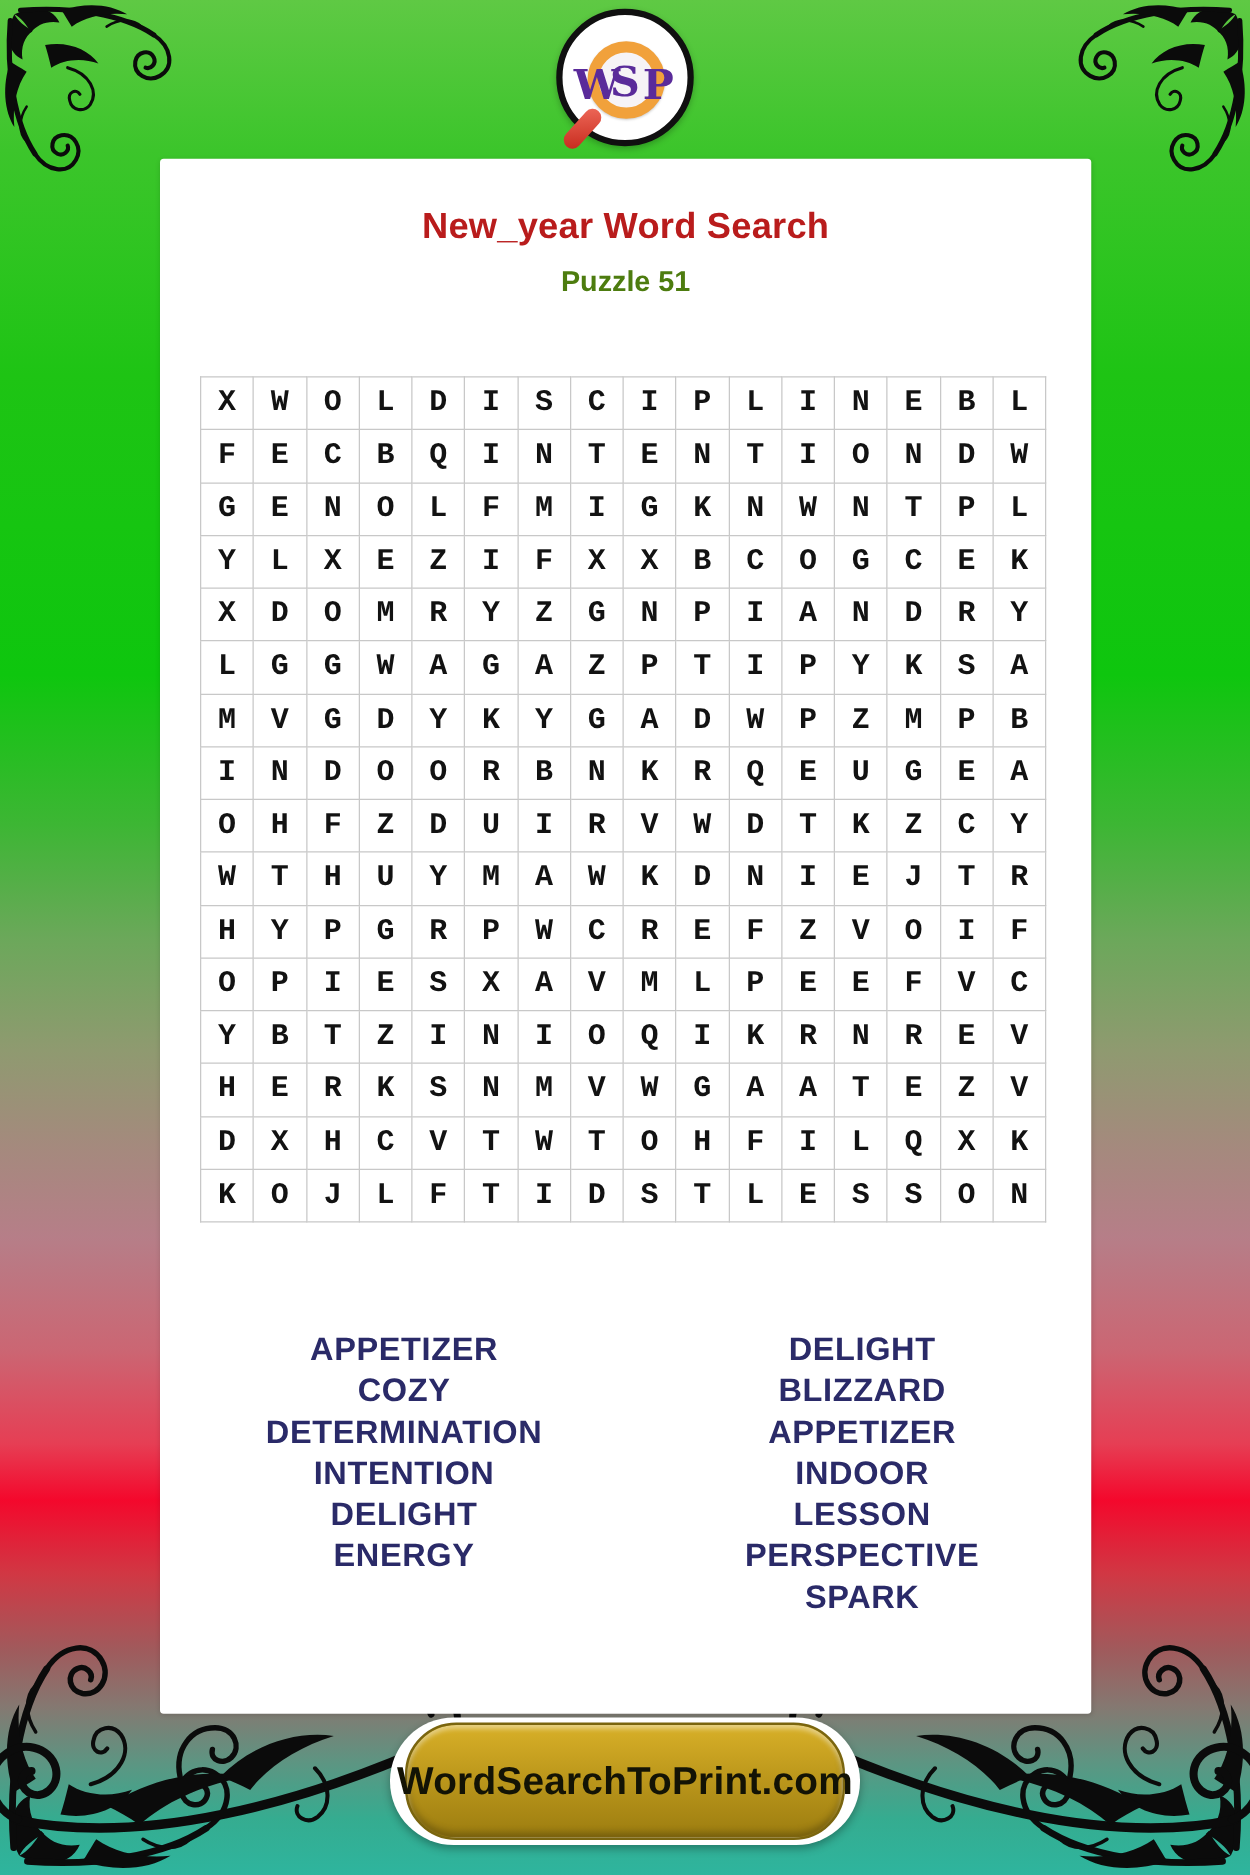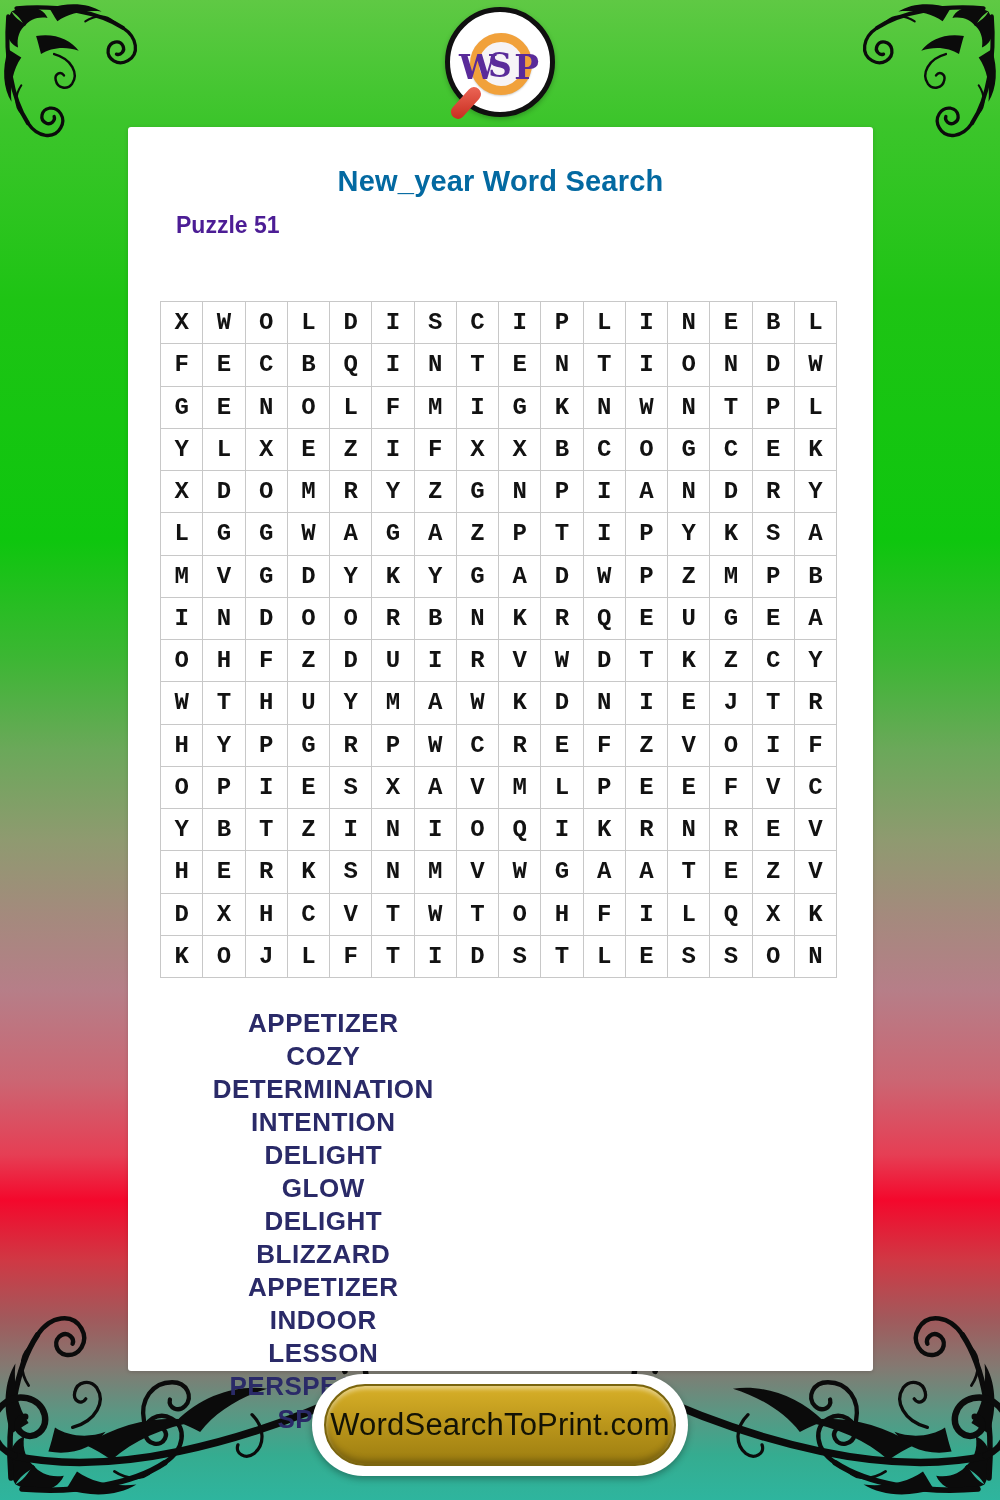--- a/index.html
+++ b/index.html
@@ -19,45 +19,45 @@
   .ornaments { position:absolute; left:0; top:0; z-index:1; }
 
   
   .card {
     position:absolute; left:128px; top:127px; width:745px; height:1244px;
     background:#ffffff; border-radius:3px; z-index:2;
     box-shadow:0 1px 4px rgba(0,0,0,0.15);
   }
   .title {
     margin-top:38px; text-align:center;
-    font-size:29px; font-weight:bold; color:#0369a1; letter-spacing:0.2px;
+    font-size:29px; font-weight:bold; color:#b91c1c; letter-spacing:0.2px;
   }
   .subtitle {
-    margin-top:14px; 
-    font-size:23px; font-weight:bold; color:#4c1d95;padding-left:48px;
+    margin-top:14px; text-align:center;
+    font-size:23px; font-weight:bold; color:#4d7c0f;
   }
 
   
   table.grid {
     position:absolute; left:32px; top:174px;
     border-collapse:collapse; table-layout:fixed;
   }
   table.grid td {
     width:42.25px; height:42.25px;
     border:1px solid #c8c8c8;
     text-align:center; vertical-align:middle;
     font-family:"Liberation Mono", monospace;
     font-weight:bold; font-size:24px; color:#121212;
     background:#ffffff;
   }
 
   
   .words {
-    position:absolute; left:0; top:880px; width:100%;
-    display:flex; flex-direction:column;padding-left:12px;
+    position:absolute; left:0; top:936px; width:100%;
+    display:flex; flex-direction:row;padding-left:12px;
   }
   .word-col { width:50%; text-align:center; }
   .word {
     font-size:26px; font-weight:bold; color:#2a2a68;
     line-height:33px; letter-spacing:0.5px;
   }
 
   
   .logo {
     position:absolute; left:445px; top:7px; width:110px; height:110px;
@@ -84,25 +84,25 @@
   }
 
   
   .footer-pill {
     position:absolute; left:312px; top:1374px; width:376px; height:102px;
     background:#ffffff; border-radius:51px; z-index:3;
     box-shadow:0 3px 7px rgba(0,0,0,0.3);
     display:flex; align-items:center; justify-content:center;
   }
   .footer-btn {
-    width:352px; height:82px; border-radius:41px; border:2px solid #7a650f;
+    width:352px; height:94px; border-radius:41px; border:2px solid #7a650f;
     background:linear-gradient(180deg,#d8b028 0%,#bd981c 45%,#9c7d10 100%);
     box-shadow:inset 0 3px 4px rgba(255,255,255,0.45), inset 0 -4px 6px rgba(0,0,0,0.25);
     display:flex; align-items:center; justify-content:center;
-    font-size:31px; font-weight:normal; color:#131305; letter-spacing:0.2px;
+    font-size:31px; font-weight:bold; color:#131305; letter-spacing:0.2px;
     cursor:pointer;
   }
 </style>
 </head>
 <body>
 
 <svg class="ornaments" width="1000" height="1500" viewBox="0 0 1000 1500" aria-hidden="true">
   <defs>
     <g id="corner" stroke="#0b0b0b" fill="none" stroke-linecap="round">
       <path fill="#0b0b0b" stroke="none" d="M14,14 C34,4 52,8 58,22 C46,20 36,24 30,32 C26,24 20,17 14,14 Z"></path>
@@ -441,21 +441,21 @@
       </tbody>
   </table>
 
   <div class="words">
     <div class="word-col">
         <div class="word">APPETIZER</div>
         <div class="word">COZY</div>
         <div class="word">DETERMINATION</div>
         <div class="word">INTENTION</div>
         <div class="word">DELIGHT</div>
-        <div class="word">GLOW</div>
+        <div class="word">ENERGY</div>
       </div>
     <div class="word-col">
         <div class="word">DELIGHT</div>
         <div class="word">BLIZZARD</div>
         <div class="word">APPETIZER</div>
         <div class="word">INDOOR</div>
         <div class="word">LESSON</div>
         <div class="word">PERSPECTIVE</div>
         <div class="word">SPARK</div>
       </div>

